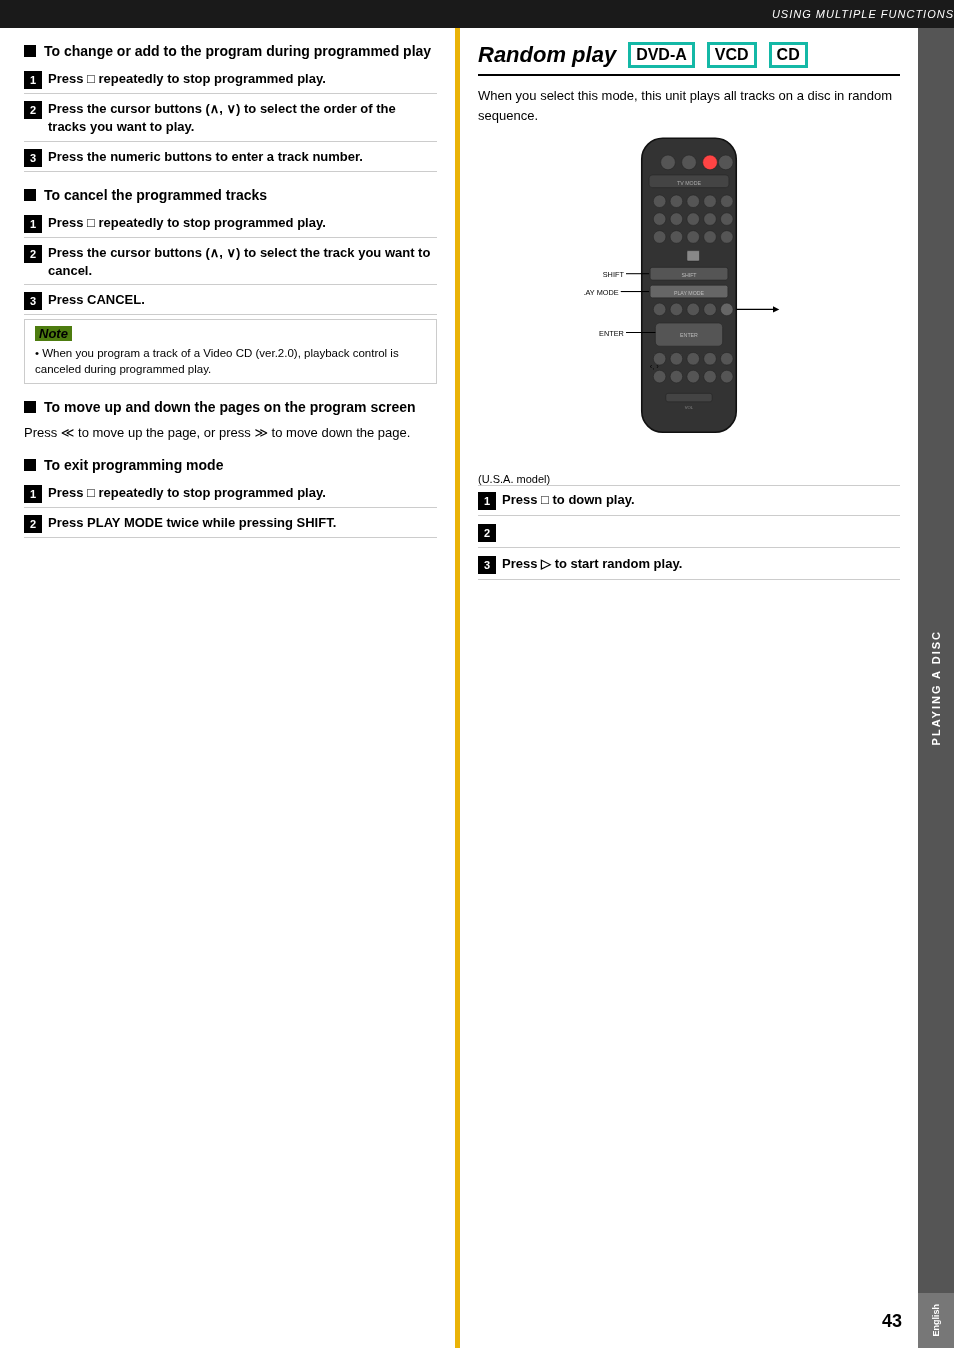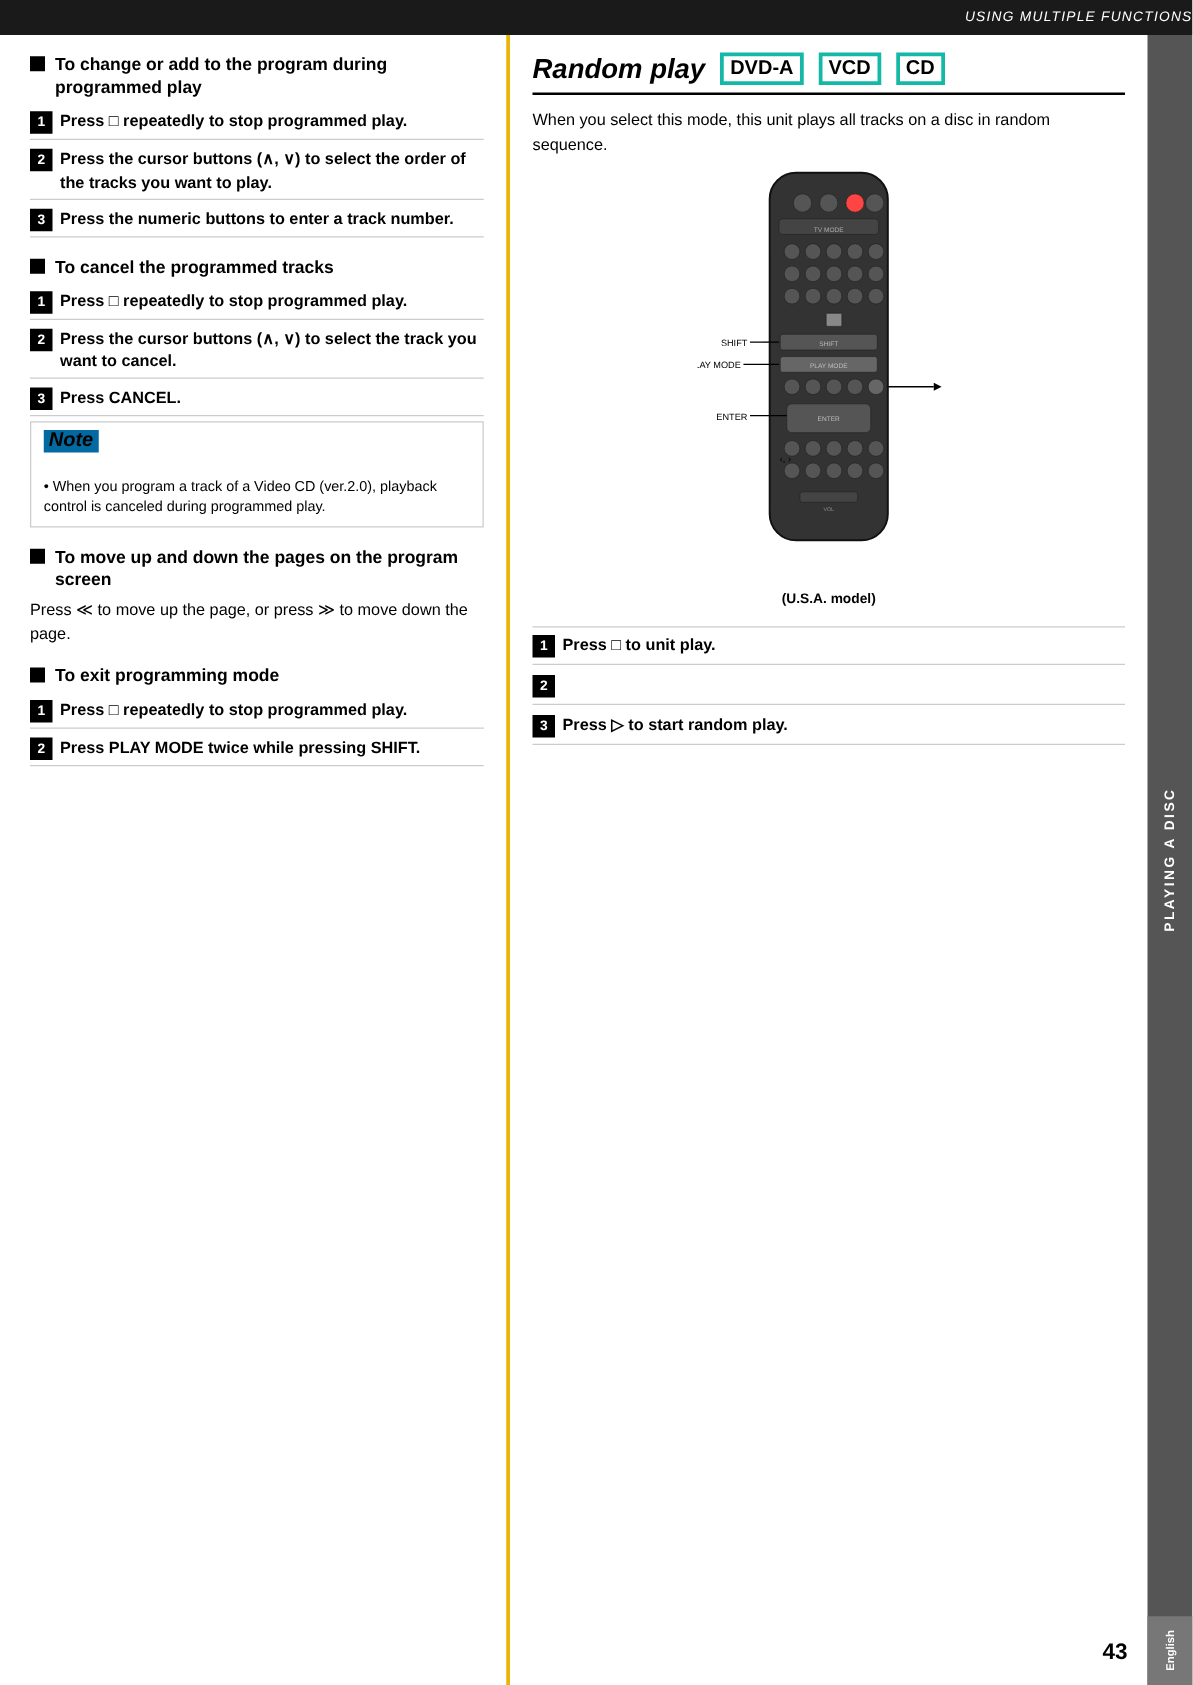--- a/index.html
+++ b/index.html
@@ -70,23 +70,23 @@
       position: absolute;
       top: 28px;
       left: 0;
       right: 36px;
       bottom: 0;
       display: flex;
     }
 
     
     .left-col {
-      width: 408px;
+      width: 460px;
       padding: 14px 18px 14px 24px;
-      border-right: 3px solid #eab308;
+      border-right: 5px solid #eab308;
     }
 
     
     .right-col {
       flex: 1;
       padding: 14px 18px;
     }
 
     
     .section-header {
@@ -146,25 +146,25 @@
     
     .note-box {
       border: 1px solid #ccc;
       padding: 6px 10px;
       margin-top: 4px;
       margin-bottom: 4px;
     }
     .note-label {
       font-style: italic;
       font-weight: bold;
-      font-size: 16px;
-      background: #0369a1;
+      font-size: 13px;
+      background: #4d7c0f;
       display: inline-block;
       padding: 0 4px;
-      margin-bottom: 20px;
+      margin-bottom: 4px;
     }
     .note-text {
       font-size: 11.5px;
       line-height: 1.4;
     }
     .body-para-indent {
       font-size: 13px;
       line-height: 1.5;
       margin-bottom: 6px;
     }
@@ -197,24 +197,22 @@
     .remote-container {
       display: flex;
       justify-content: center;
       margin: 8px 0 4px 0;
     }
     .remote-svg {
       width: 210px;
     }
 
     .model-label {
-      text-align: center;
       font-size: 11px;
-      margin-bottom: 16px;
-      font-weight: bold;
+      margin-bottom: 0;
     }
 
     
     .divider {
       border: none;
       border-top: 1px solid #ccc;
       margin: 0;
     }
 
     
@@ -418,21 +416,21 @@
     <div style="position:relative; margin-top:-300px; margin-left:0; height:320px;">
       
     </div>
 
     <div class="model-label" style="margin-top:-20px;">(U.S.A. model)</div>
 
     <hr class="divider">
 
     <div class="right-step">
       <div class="right-step-num">1</div>
-      <span class="right-step-text"><b>Press □ to unit play.</b></span>
+      <span class="right-step-text"><b>Press □ to down play.</b></span>
     </div>
 
     <div class="right-step">
       <div class="right-step-num">2</div>
     </div>
 
     <div class="right-step">
       <div class="right-step-num">3</div>
       <span class="right-step-text"><b>Press ▷ to start random play.</b></span>
     </div>

